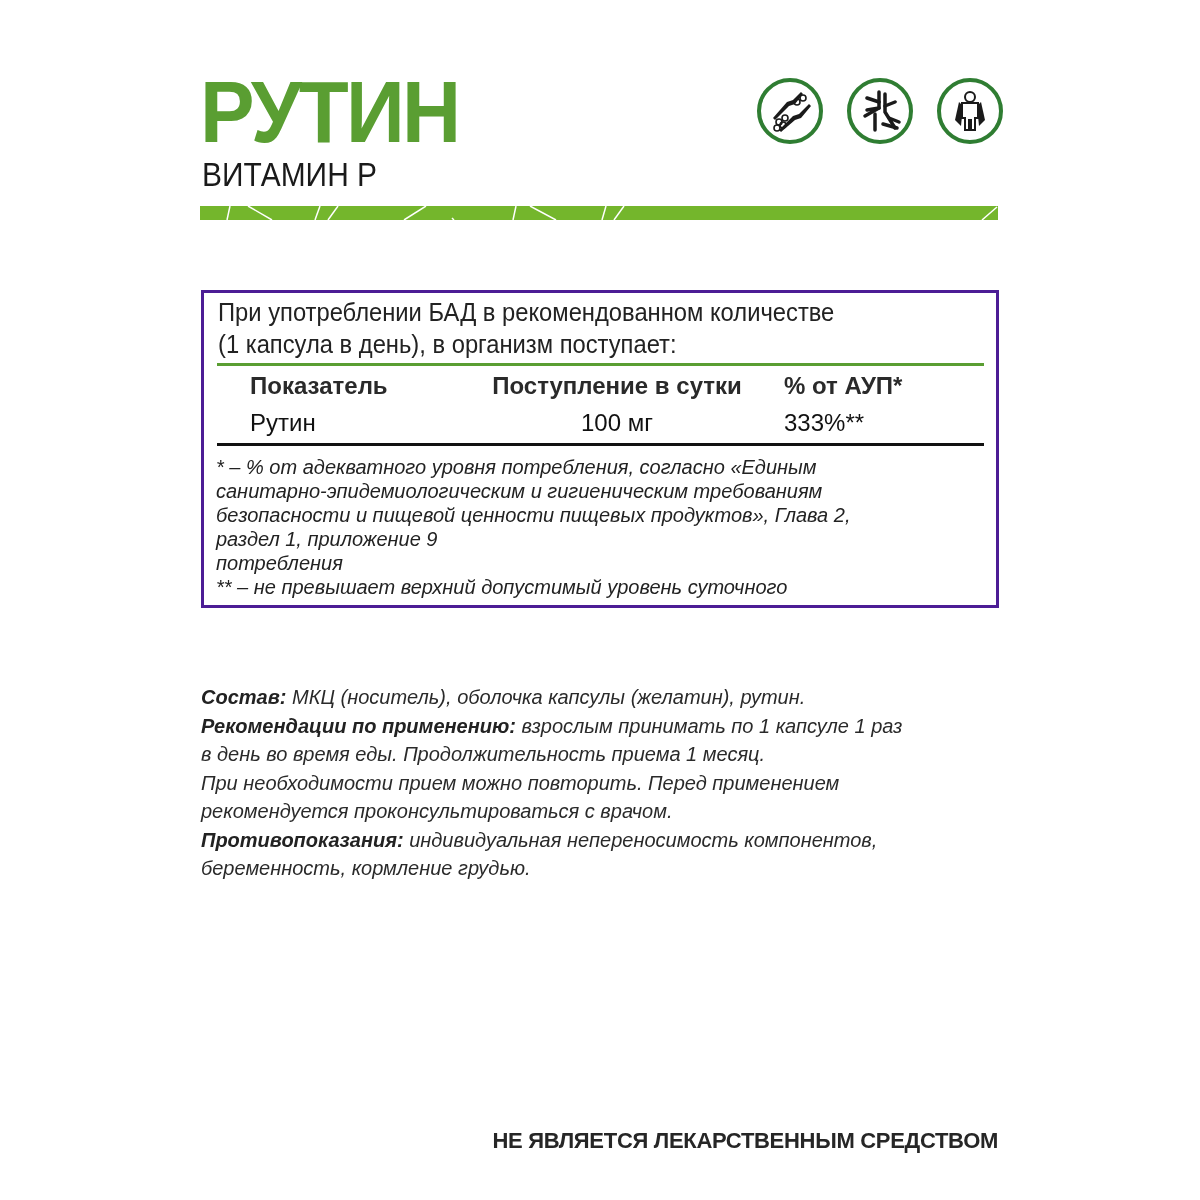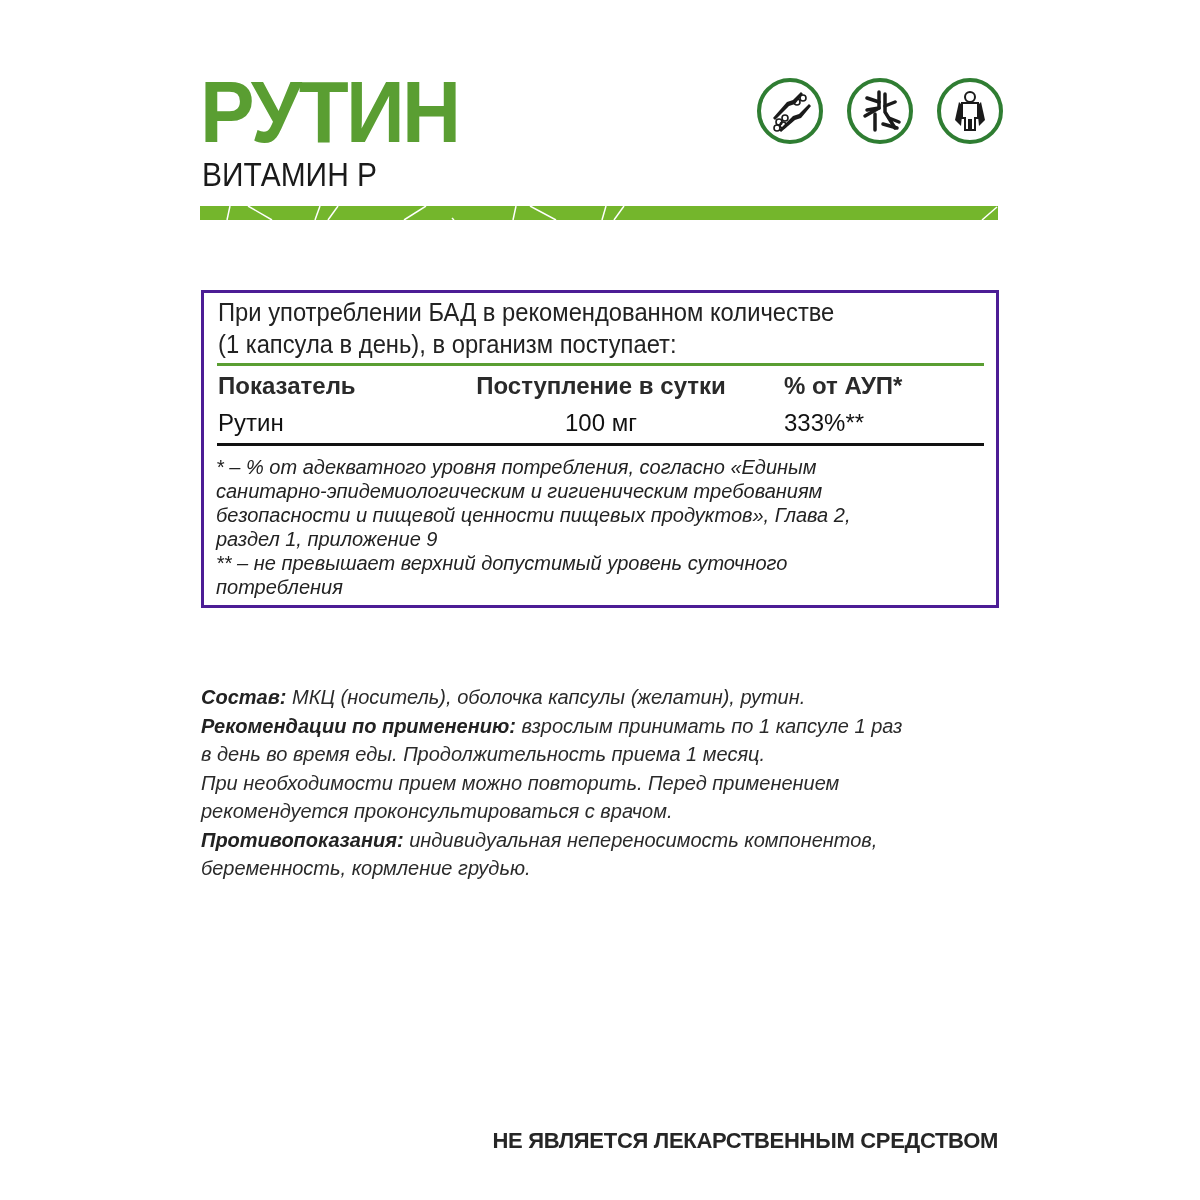--- a/index.html
+++ b/index.html
@@ -100,21 +100,21 @@
     }
     .table-head {
       top: 78px;
       font-weight: bold;
       color: #2a2a2a;
     }
     .table-row {
       top: 115px;
       color: #111;
     }
-    .col1 { width: 200px; text-align: left; }
+    .col1 { width: 200px; text-align: left; margin-left: 32px; }
     .col2 { flex: 1; text-align: center; }
     .col3 { width: 200px; text-align: left; }
     .black-rule {
       position: absolute;
       left: 13px;
       top: 150px;
       width: 767px;
       height: 3px;
       background: #111;
     }
@@ -224,22 +224,22 @@
     <div class="col1">Рутин</div>
     <div class="col2">100 мг</div>
     <div class="col3">333%**</div>
   </div>
   <div class="black-rule"></div>
   <div class="notes">
     <div>* – % от адекватного уровня потребления, согласно «Единым</div>
     <div>санитарно-эпидемиологическим и гигиеническим требованиям</div>
     <div>безопасности и пищевой ценности пищевых продуктов», Глава 2,</div>
     <div>раздел 1, приложение 9</div>
+    <div>потребления</div>
     <div>** – не превышает верхний допустимый уровень суточного</div>
-    <div>потребления</div>
   </div>
 </div>
 
 <div class="body-text">
   <p><b>Состав:</b><span> МКЦ (носитель), оболочка капсулы (желатин), рутин.</span></p>
   <p><b>Рекомендации по применению:</b><span> взрослым принимать по 1 капсуле 1 раз</span></p>
   <p>в день во время еды. Продолжительность приема 1 месяц.</p>
   <p>При необходимости прием можно повторить. Перед применением</p>
   <p>рекомендуется проконсультироваться с врачом.</p>
   <p><b>Противопоказания:</b><span> индивидуальная непереносимость компонентов,</span></p>

